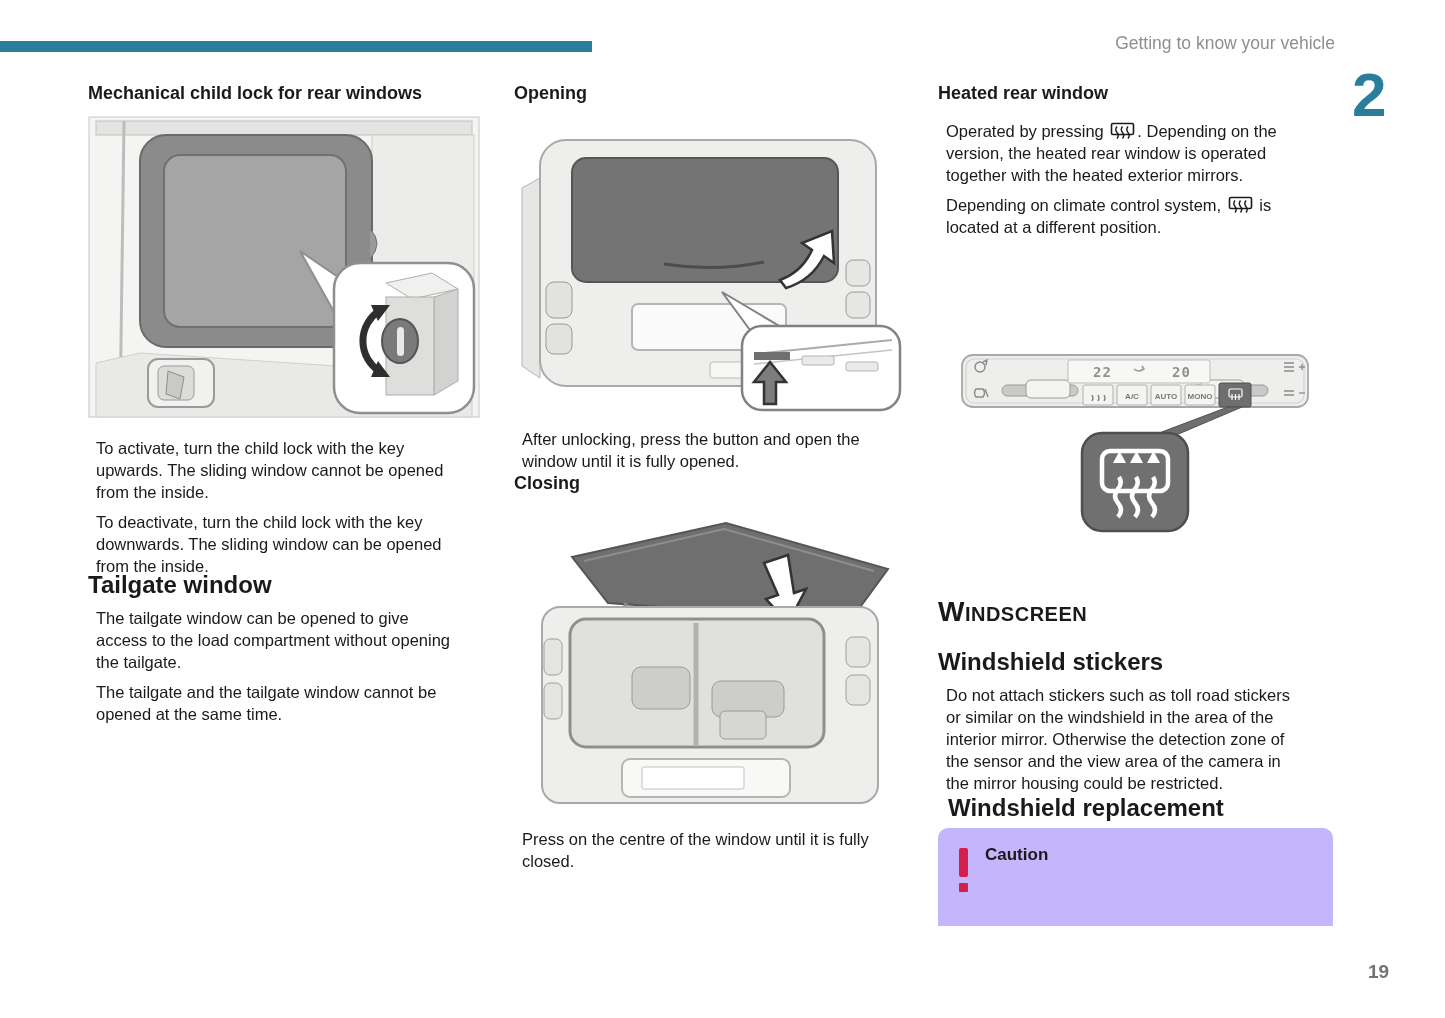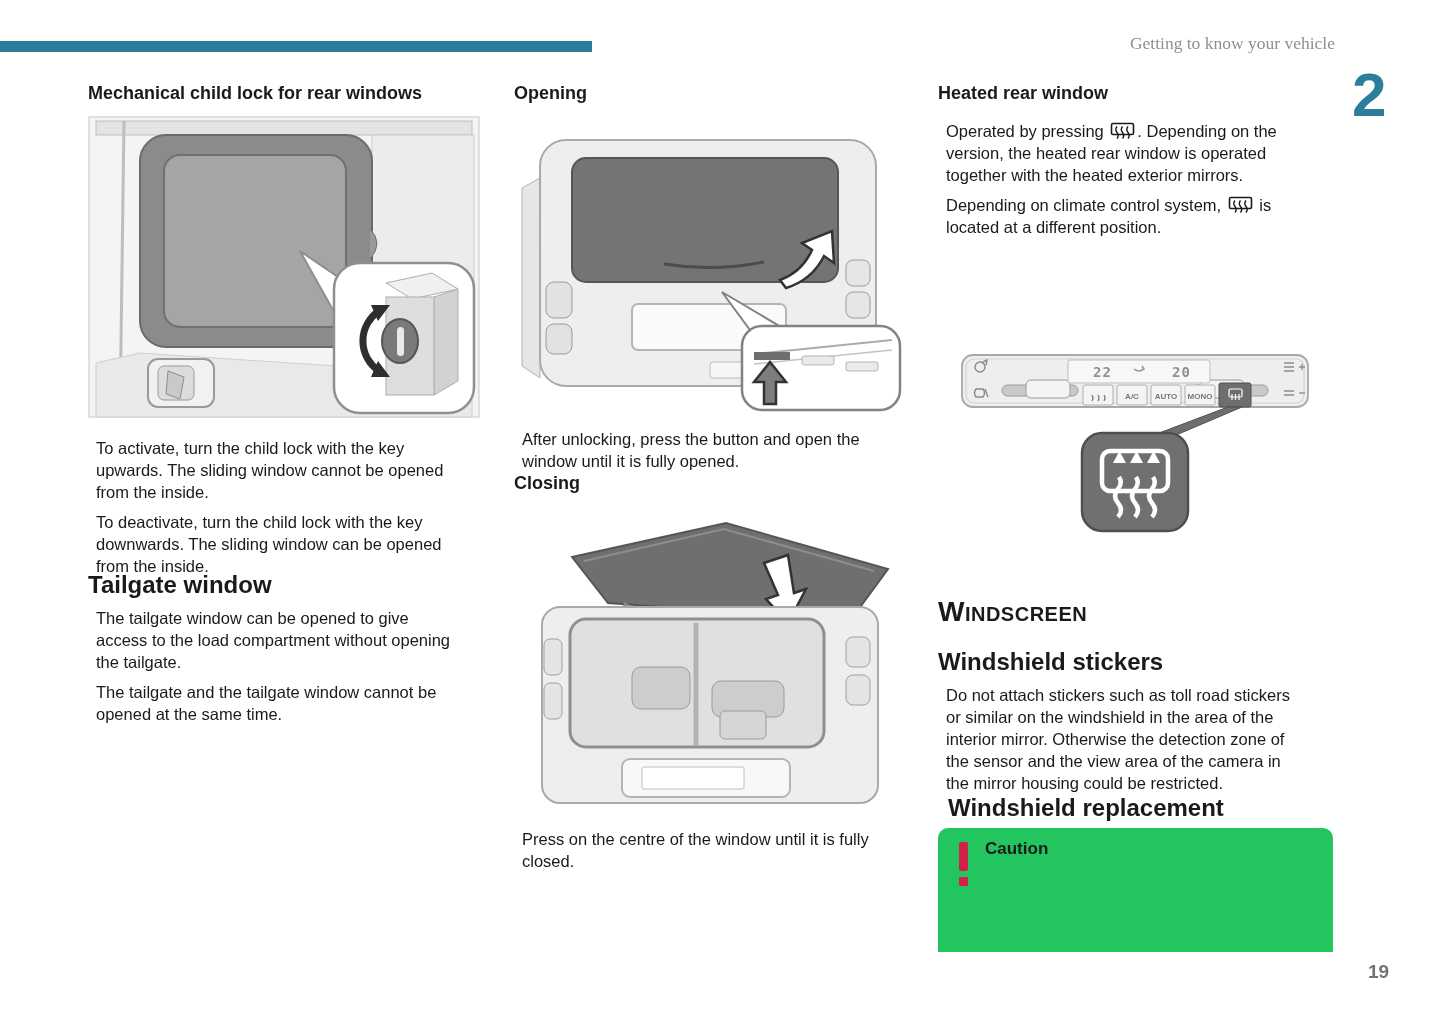--- a/index.html
+++ b/index.html
@@ -1,28 +1,28 @@
 <!DOCTYPE html>
 <html><head>
 <meta charset="utf-8">
 <style>
   html,body{margin:0;padding:0;background:#ffffff;}
   .page{position:relative;width:1445px;height:1018px;background:#ffffff;overflow:hidden;
         font-family:"Liberation Sans",sans-serif;color:#1a1a1a;}
   .abs{position:absolute;}
   .topbar{left:0;top:41px;width:592px;height:11px;background:#2a7e9b;}
-  .running-header{left:935px;top:33px;width:400px;text-align:right;font-size:17.5px;color:#8f8f8f;font-family:Liberation Serif, serif;}
+  .running-header{left:935px;top:33px;width:400px;text-align:right;font-size:17.5px;color:#8f8f8f;}
   .chapter-num{left:1352px;top:64px;font-size:62px;font-weight:bold;color:#2a7e9b;line-height:1;}
   .page-num{left:1368px;top:961px;font-size:19px;font-weight:bold;color:#737373;}
   h2.sec{font-size:18px;font-weight:bold;margin:0;line-height:1.2;}
   h3.sub{font-size:24px;font-weight:bold;margin:0;line-height:1.2;}
   p.body{font-size:16.5px;line-height:22px;margin:8px;white-space:pre-line;}
   .windscreen{font-size:28px;font-weight:bold;font-variant:small-caps;letter-spacing:0.5px;margin:0;line-height:1.1;}
-  .caution-box{left:938px;top:828px;width:395px;height:124px;background:#22c55e;
-               border-radius:10px 10px 0 0;padding:10px 14px;box-sizing:border-box;overflow:hidden;}
+  .caution-box{left:938px;top:828px;width:395px;height:98px;background:#c4b5fd;
+               border-radius:10px 10px 0 0;padding:16px 14px;box-sizing:border-box;overflow:hidden;}
   .caution-box .excl{float:left;margin:3px 13px 2px 3px;}
   .caution-title{font-size:17px;font-weight:bold;line-height:22px;}
   .inline-ico{display:inline-block;vertical-align:-3px;margin:0 2px;}
   figure{margin:0;}
 </style>
 </head>
 <body>
 
 <div class="page">
 

